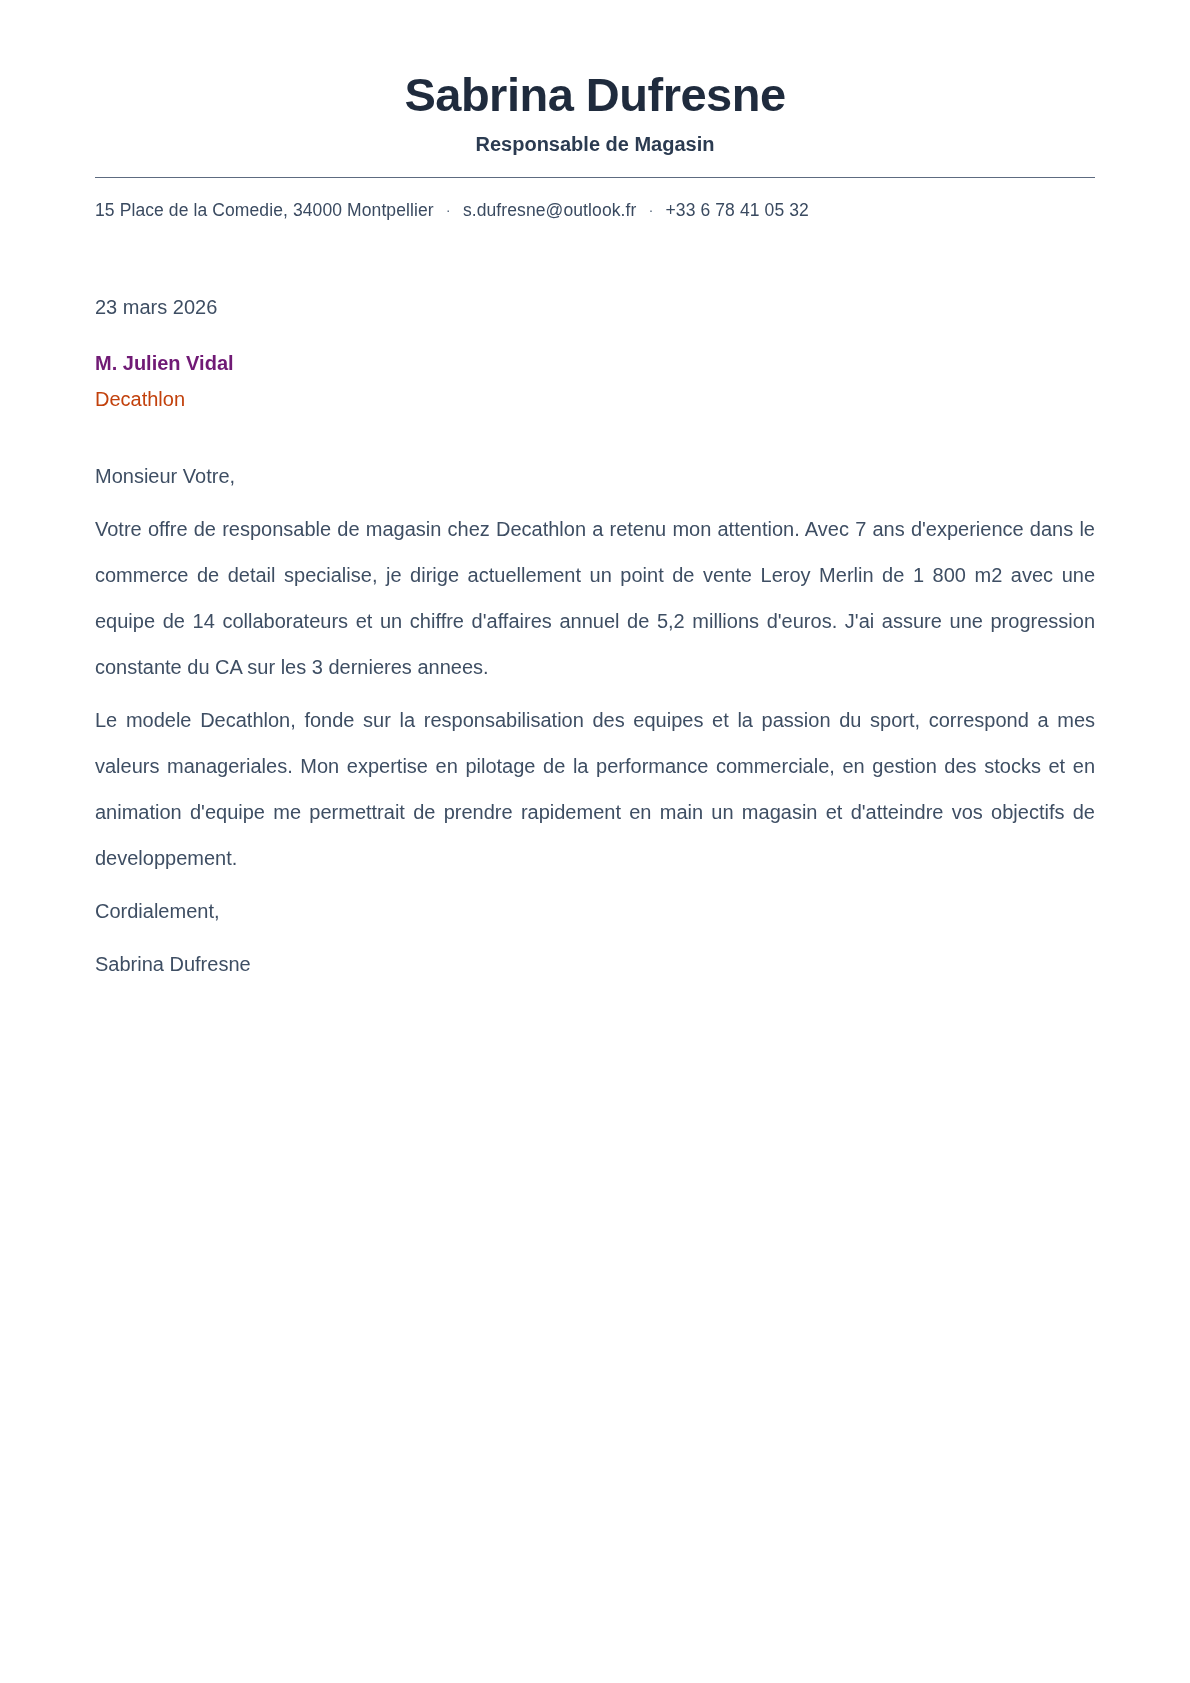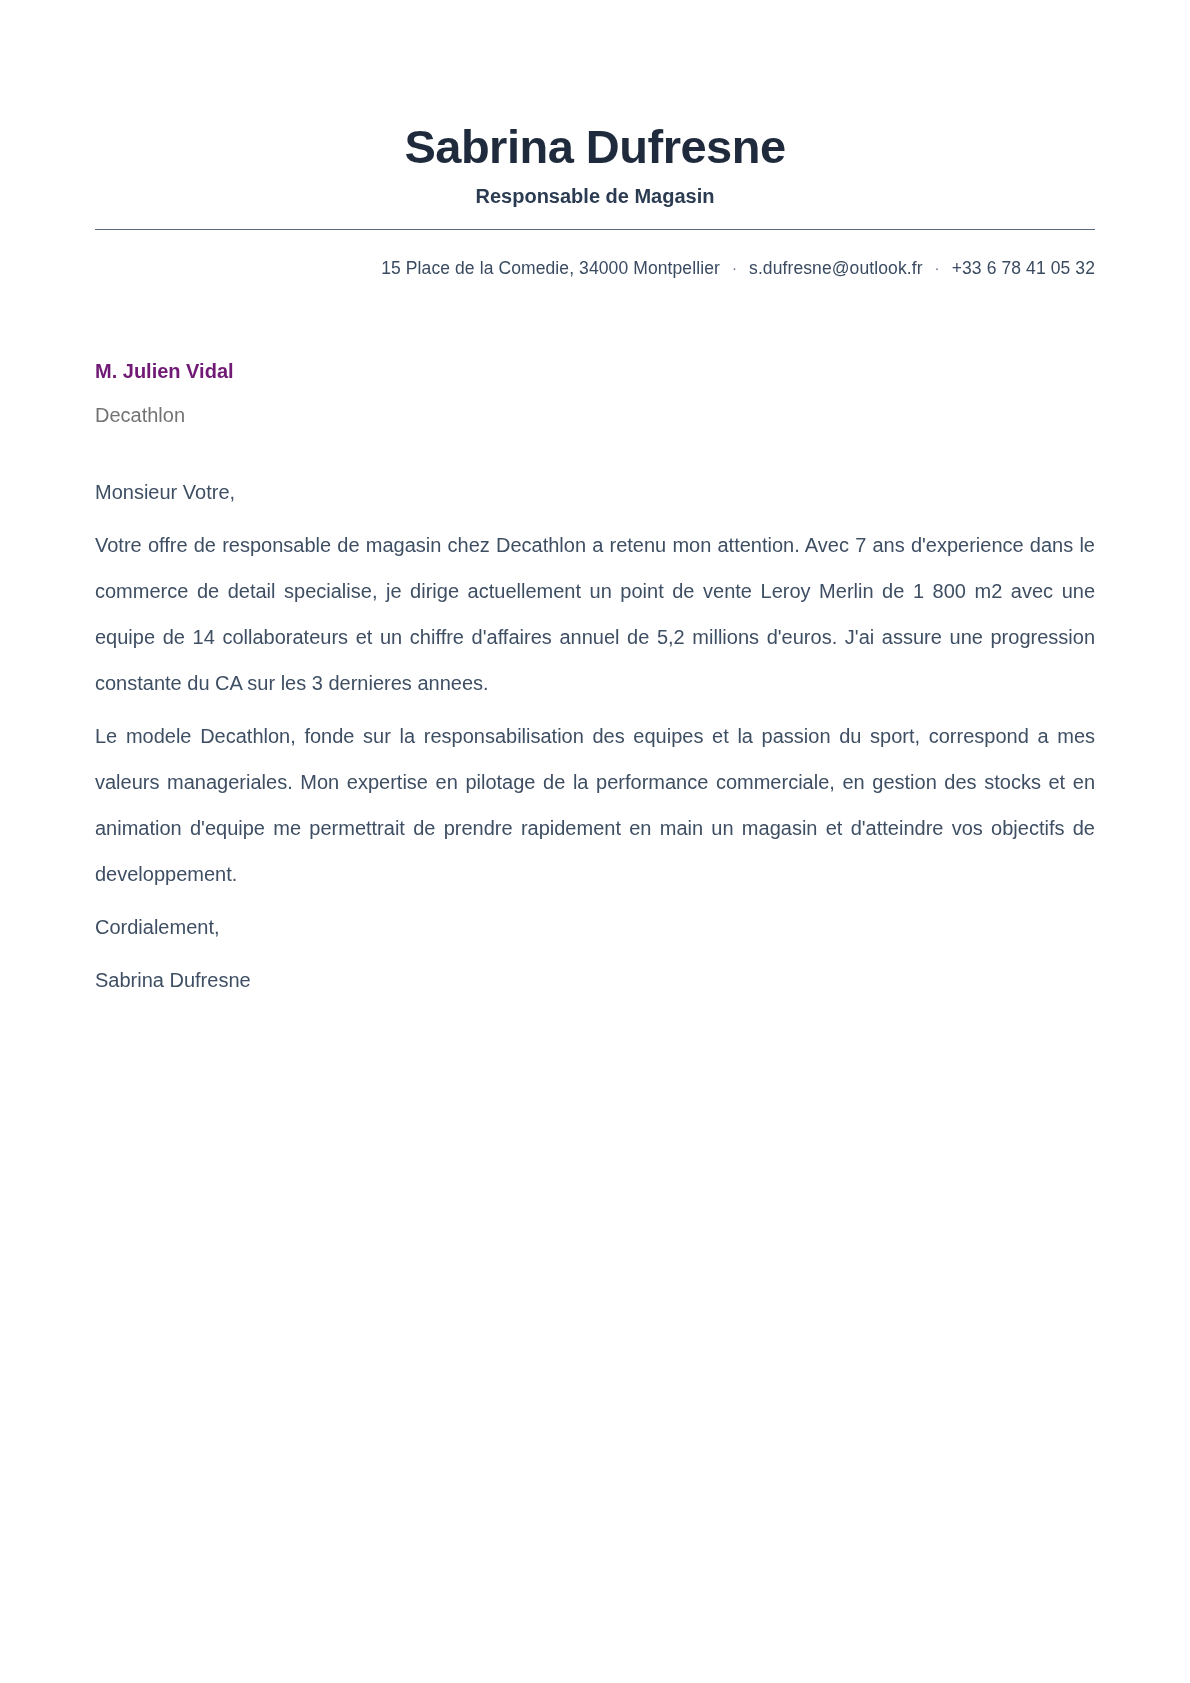--- a/index.html
+++ b/index.html
@@ -2,21 +2,21 @@
 <html><head>
 <meta charset="utf-8">
 <style>
   * { box-sizing: border-box; }
   html, body { margin: 0; padding: 0; background: #ffffff; }
   .page {
     width: 1190px;
     height: 1683px;
     margin: 0 auto;
     background: #ffffff;
-    padding: 120px 95px 60px 95px;
+    padding: 68px 95px 60px 95px;
     font-family: "Liberation Sans", sans-serif;
     overflow: hidden;
   }
 
   
   .name {
     margin: 0;
     text-align: center;
     font-size: 47px;
     font-weight: 700;
@@ -31,22 +31,22 @@
     font-weight: 700;
     color: #2b3b51;
   }
   .divider {
     height: 0;
     border: none;
     border-top: 1.5px solid #5d6b80;
     margin: 21px 0 0 0;
   }
   .contact {
-    margin-top: 28px;
-    text-align: right;
+    margin-top: 22px;
+    text-align: left;
     font-size: 17.5px;
     color: #3a4a60;
     letter-spacing: 0.1px;
   }
   .contact .sep {
     display: inline-block;
     margin: 0 12px;
     color: #5a6a7e;
     font-size: 15px;
     vertical-align: 1px;
@@ -54,41 +54,42 @@
 
   
   .letter {
     margin-top: 74px;
     font-size: 20px;
     color: #3e4e63;
   }
   .date { line-height: 24px; }
   .recipient { margin-top: 26px; line-height: 36px; }
   .recipient-name { font-weight: 700; color: #701a75; }
-  .recipient-company { color: #737373; margin-top: 8px; }
+  .recipient-company { color: #c2410c; }
   .body-text { margin-top: 36px; }
   .body-text p { margin: 0 0 7px 0; line-height: 46px; }
   .body-text p.para { text-align: justify; }
   .closing { margin-bottom: 0; }
 </style>
 </head>
 <body>
 
 <div class="page">
 
   <header>
     <h1 class="name">Sabrina Dufresne</h1>
     <div class="job-title">Responsable de Magasin</div>
     <hr class="divider">
     <div class="contact">
       <span>15 Place de la Comedie, 34000 Montpellier</span><span class="sep">·</span><span>s.dufresne@outlook.fr</span><span class="sep">·</span><span>+33 6 78 41 05 32</span>
     </div>
   </header>
 
   <main class="letter">
+    <div class="date">23 mars 2026</div>
 
     <div class="recipient">
       <div class="recipient-name">M. Julien Vidal</div>
       <div class="recipient-company">Decathlon</div>
     </div>
 
     <div class="body-text">
       <p class="salutation">Monsieur Votre,</p>
       <p class="para">Votre offre de responsable de magasin chez Decathlon a retenu mon attention. Avec 7 ans d'experience dans le commerce de detail specialise, je dirige actuellement un point de vente Leroy Merlin de 1 800 m2 avec une equipe de 14 collaborateurs et un chiffre d'affaires annuel de 5,2 millions d'euros. J'ai assure une progression constante du CA sur les 3 dernieres annees.</p>
       <p class="para">Le modele Decathlon, fonde sur la responsabilisation des equipes et la passion du sport, correspond a mes valeurs manageriales. Mon expertise en pilotage de la performance commerciale, en gestion des stocks et en animation d'equipe me permettrait de prendre rapidement en main un magasin et d'atteindre vos objectifs de developpement.</p>

